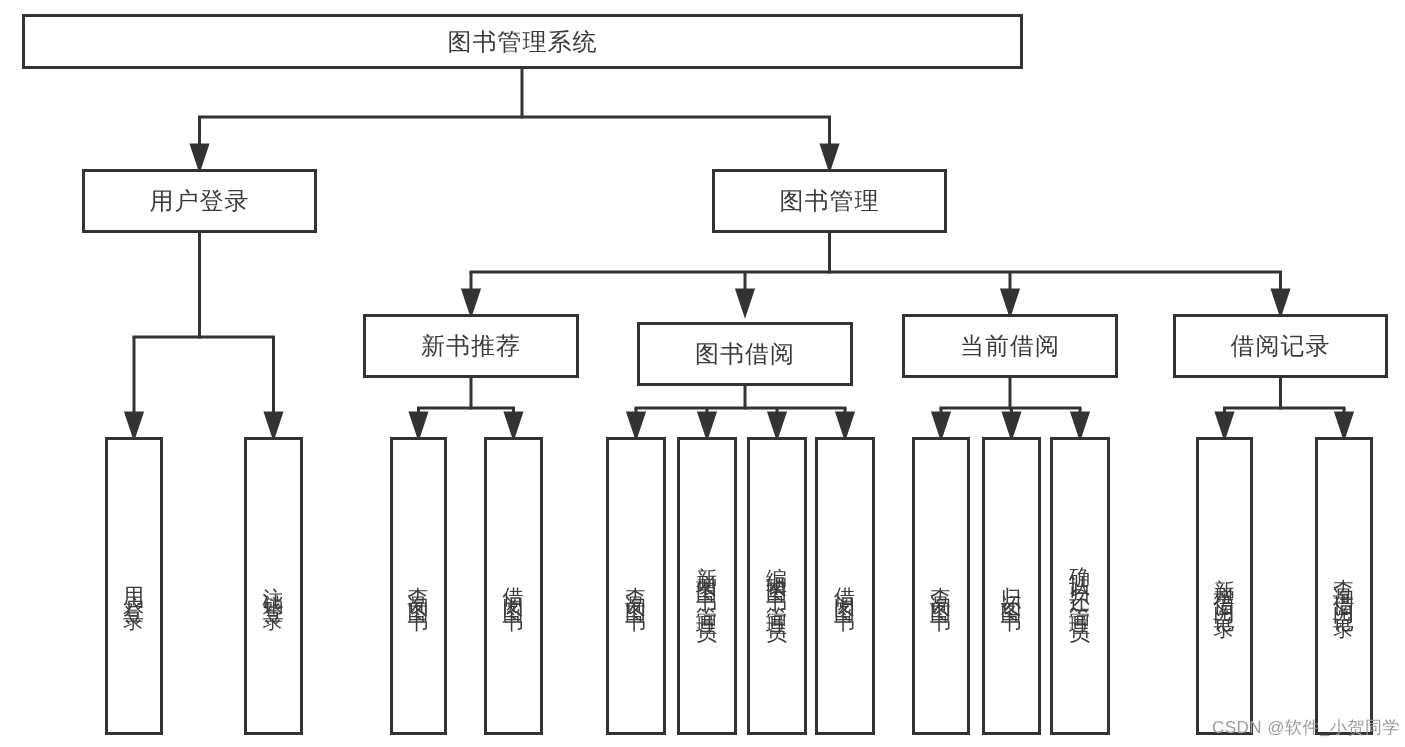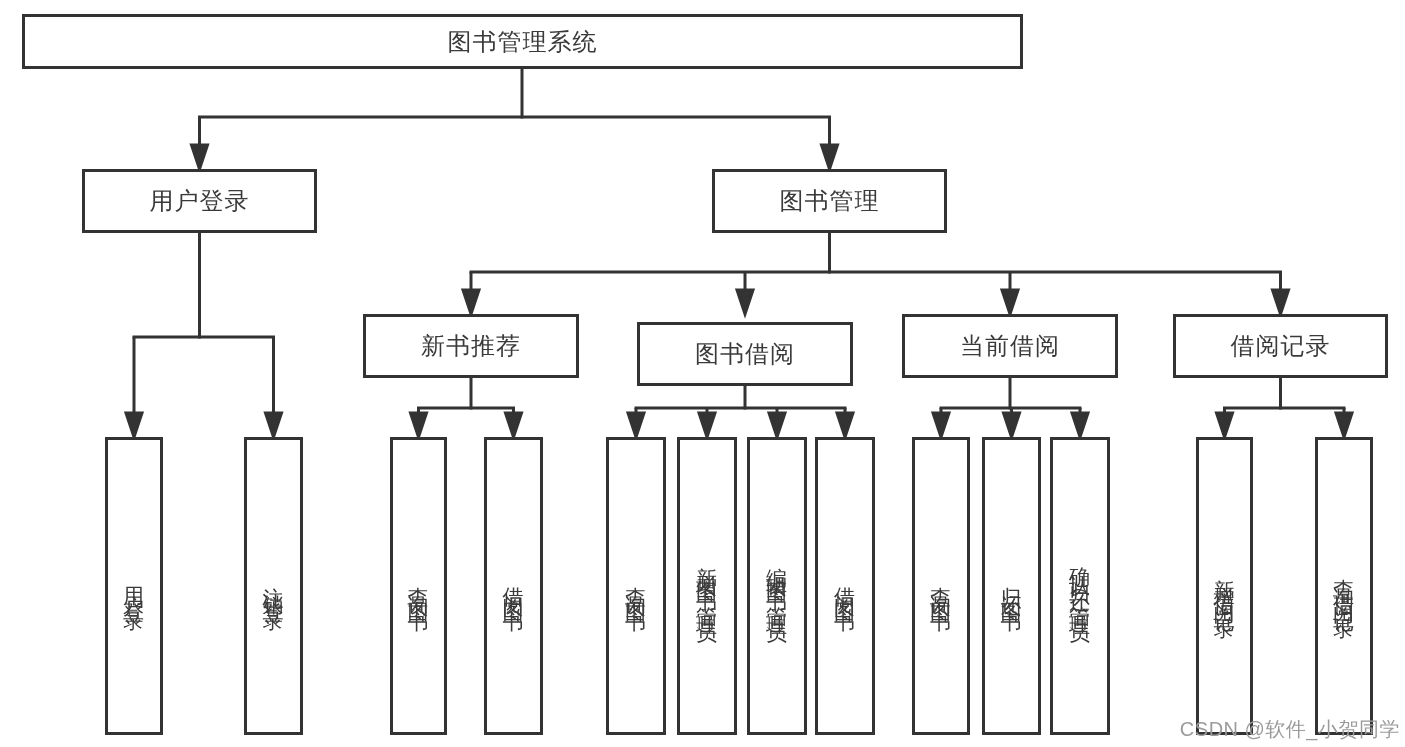--- a/index.html
+++ b/index.html
@@ -32,21 +32,21 @@
     writing-mode: vertical-rl;
     text-orientation: mixed;
     font-size: 21px;
     letter-spacing: 8px;
     line-height: 1.1;
   }
   .watermark {
     position: absolute;
     top: 716px;
     right: 5px;
-    font-size: 20px;
+    font-size: 17px;
     color: #9b9b9b;
     letter-spacing: 0.5px;
     z-index: 5;
     white-space: nowrap;
   }
 </style>
 </head>
 <body>
 
 <div class="canvas">

